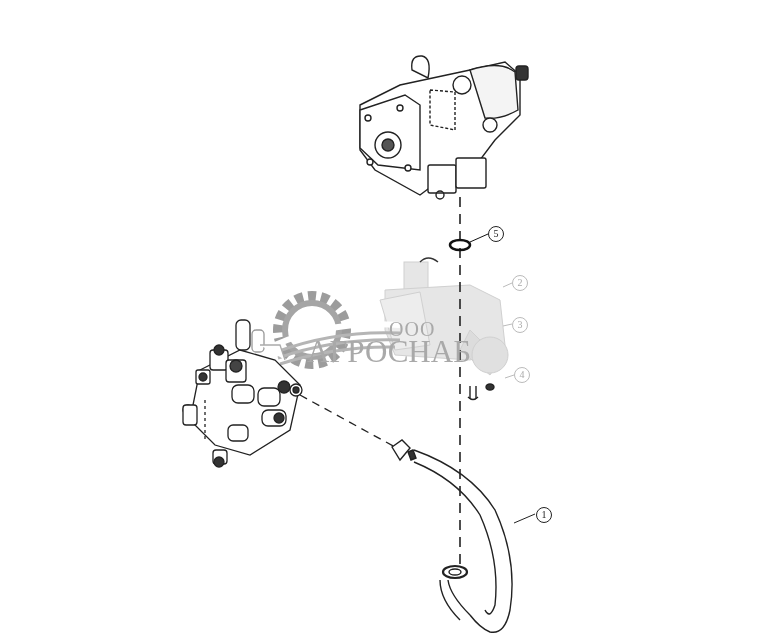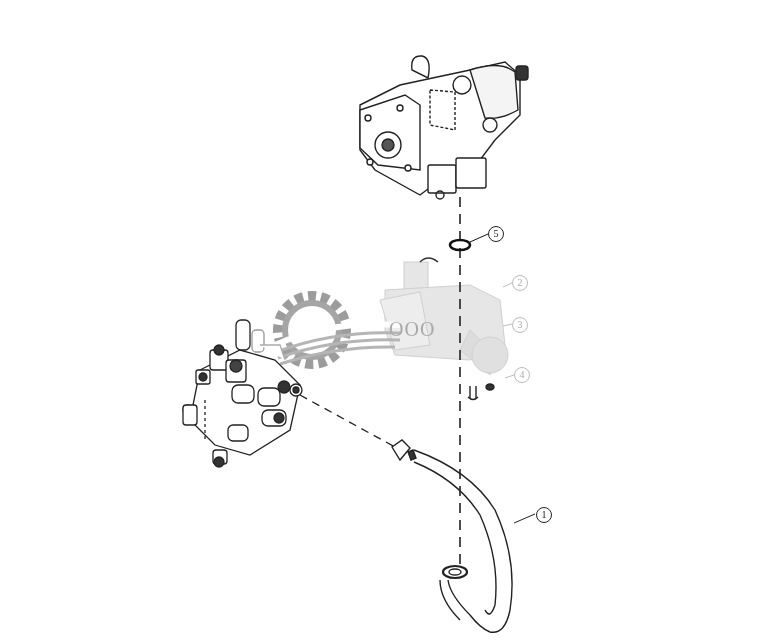--- a/index.html
+++ b/index.html
@@ -110,20 +110,21 @@
       <path d="M470 615 Q450 595 448 580"></path>
       <path d="M460 620 Q440 600 440 580"></path>
       <ellipse cx="455" cy="572" rx="12" ry="6" fill="#fff" stroke-width="2.2"></ellipse>
       <ellipse cx="455" cy="572" rx="6" ry="3" fill="#fff"></ellipse>
       <line x1="514" y1="523" x2="535" y2="514" stroke-width="1"></line>
     </g>
   </svg>
 
   
   <div class="watermark-text wm-ooo">ООО</div>
+  <div class="watermark-text wm-name">АГРОСНАБ</div>
 
   
   <div class="callout" style="left:536px; top:507px;">1</div>
   <div class="callout faded" style="left:512px; top:275px;">2</div>
   <div class="callout faded" style="left:512px; top:317px;">3</div>
   <div class="callout faded" style="left:514px; top:367px;">4</div>
   <div class="callout" style="left:488px; top:226px;">5</div>
 </div>
 
 </body></html>

